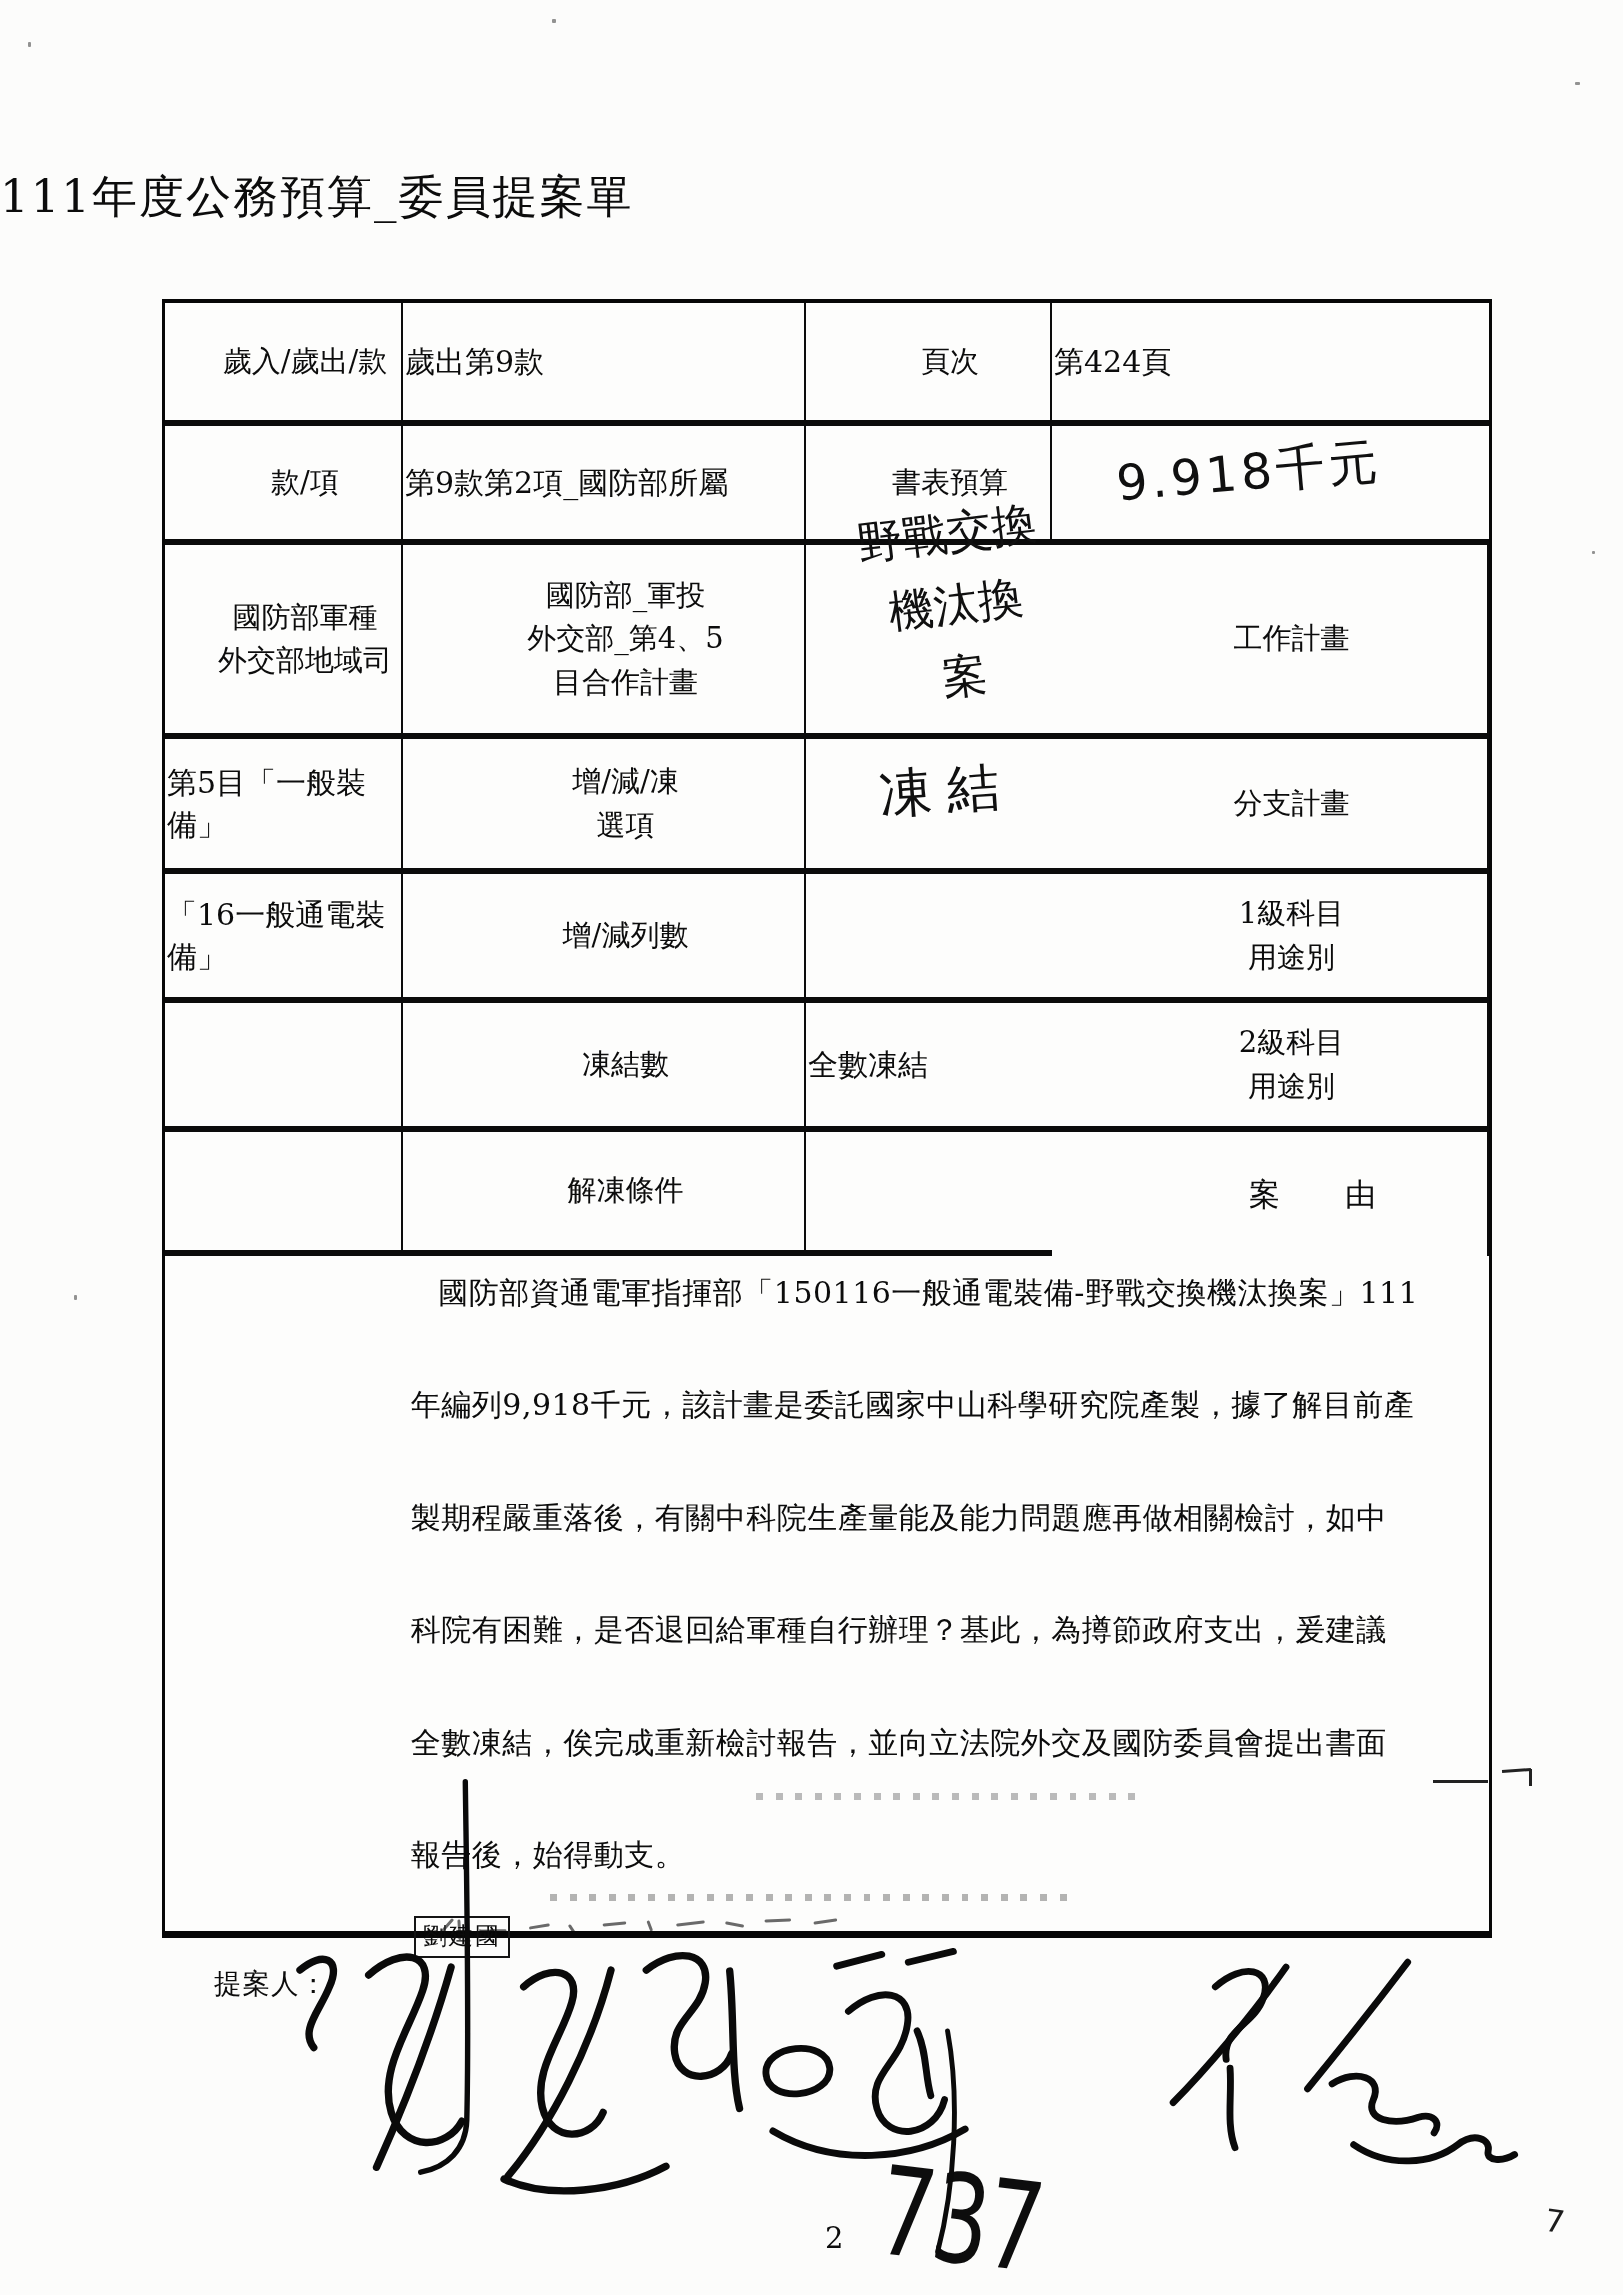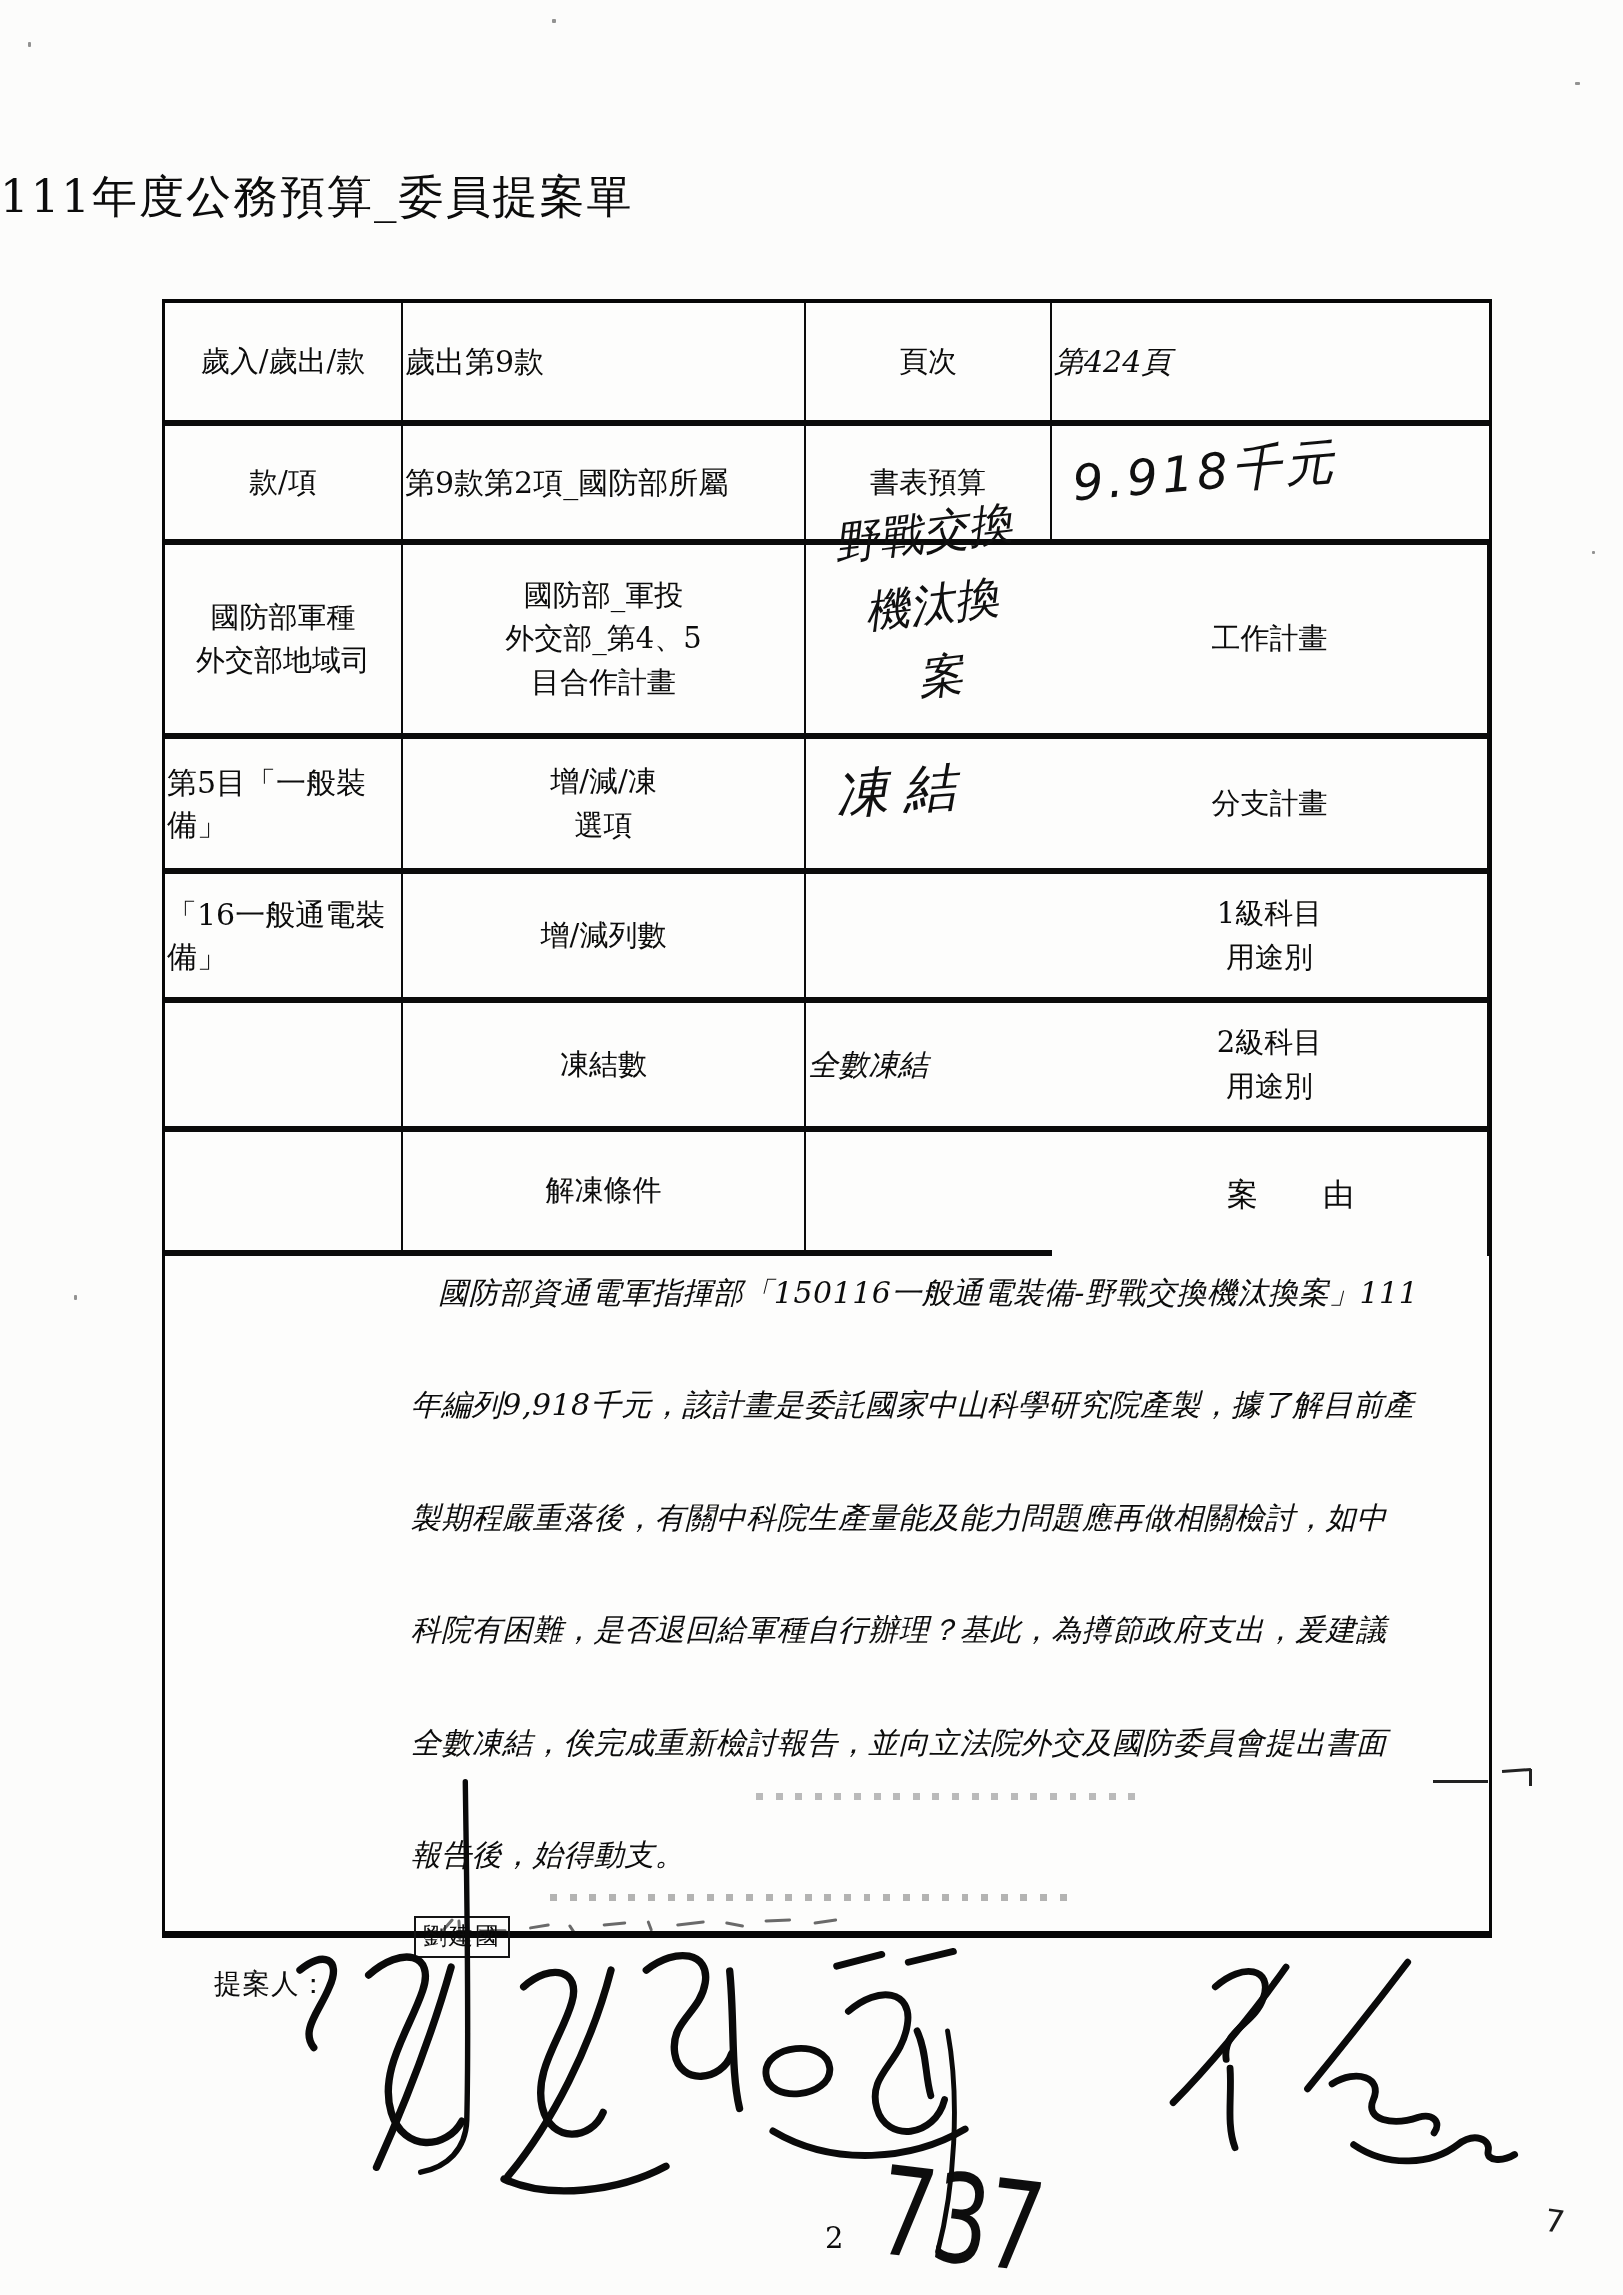--- a/index.html
+++ b/index.html
@@ -29,22 +29,23 @@
     grid-template-columns:238px 403px 246px auto;
     grid-template-rows:123px 119px 194px 135px 129px 129px 124px auto;
     background:#fdfdfc;
   }
   .cell{
     box-sizing:border-box;
     border-right:2.5px solid #0b0b0b;
     border-bottom:6.4px solid #0b0b0b;
     display:flex;align-items:center;
     overflow:visible;
-  }
-  .cell.noR{border-right:none;font-style:italic;}
+    padding-left:44px;
+  }
+  .cell.noR{border-right:none;}
   .cell.noB{border-bottom:none;}
   .lab{
     justify-content:center;text-align:center;
     white-space:pre-line;
     font-size:29px;line-height:1.5;
   }
   .val{
     justify-content:flex-start;
     padding-left:2px;
     font-size:30px;

